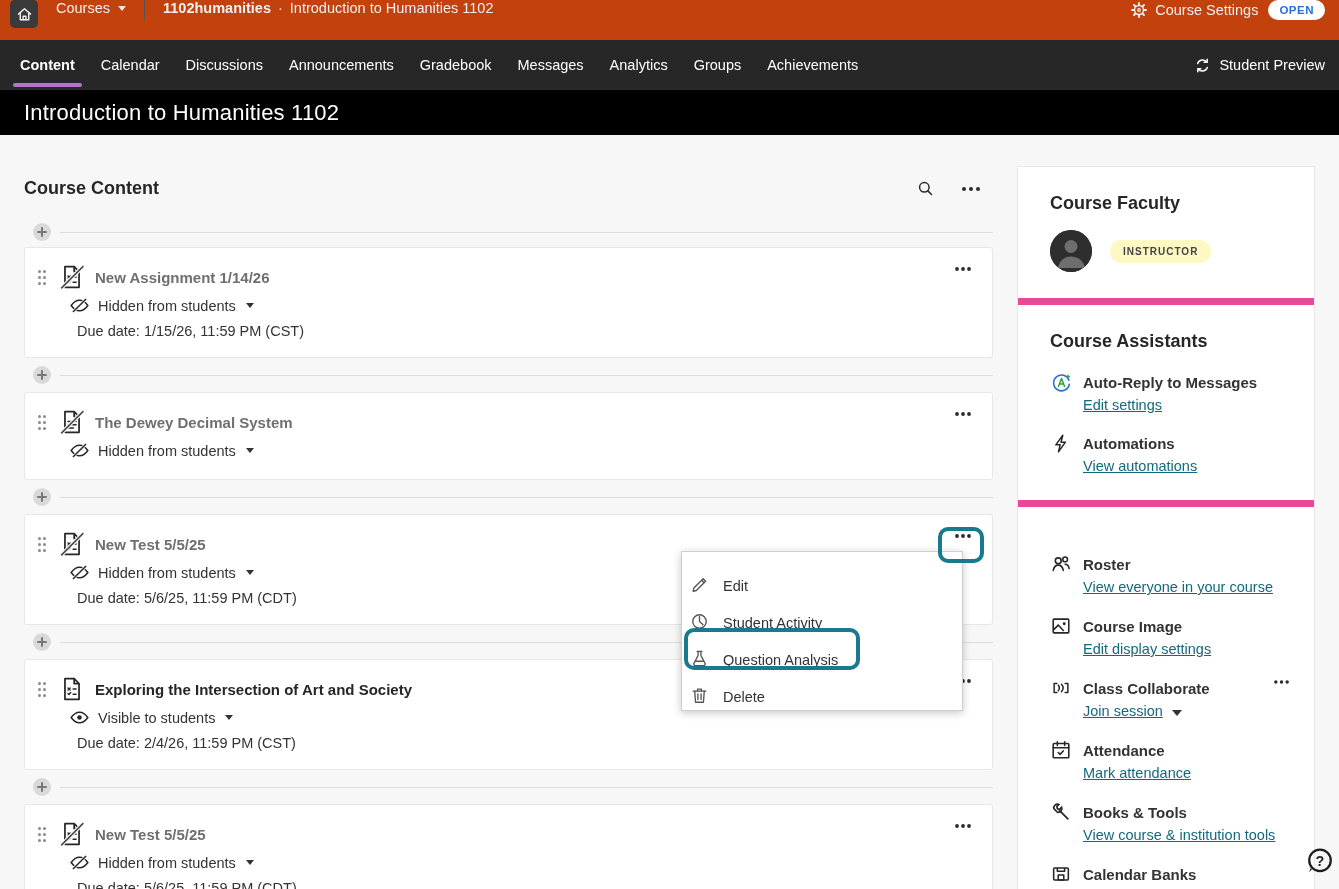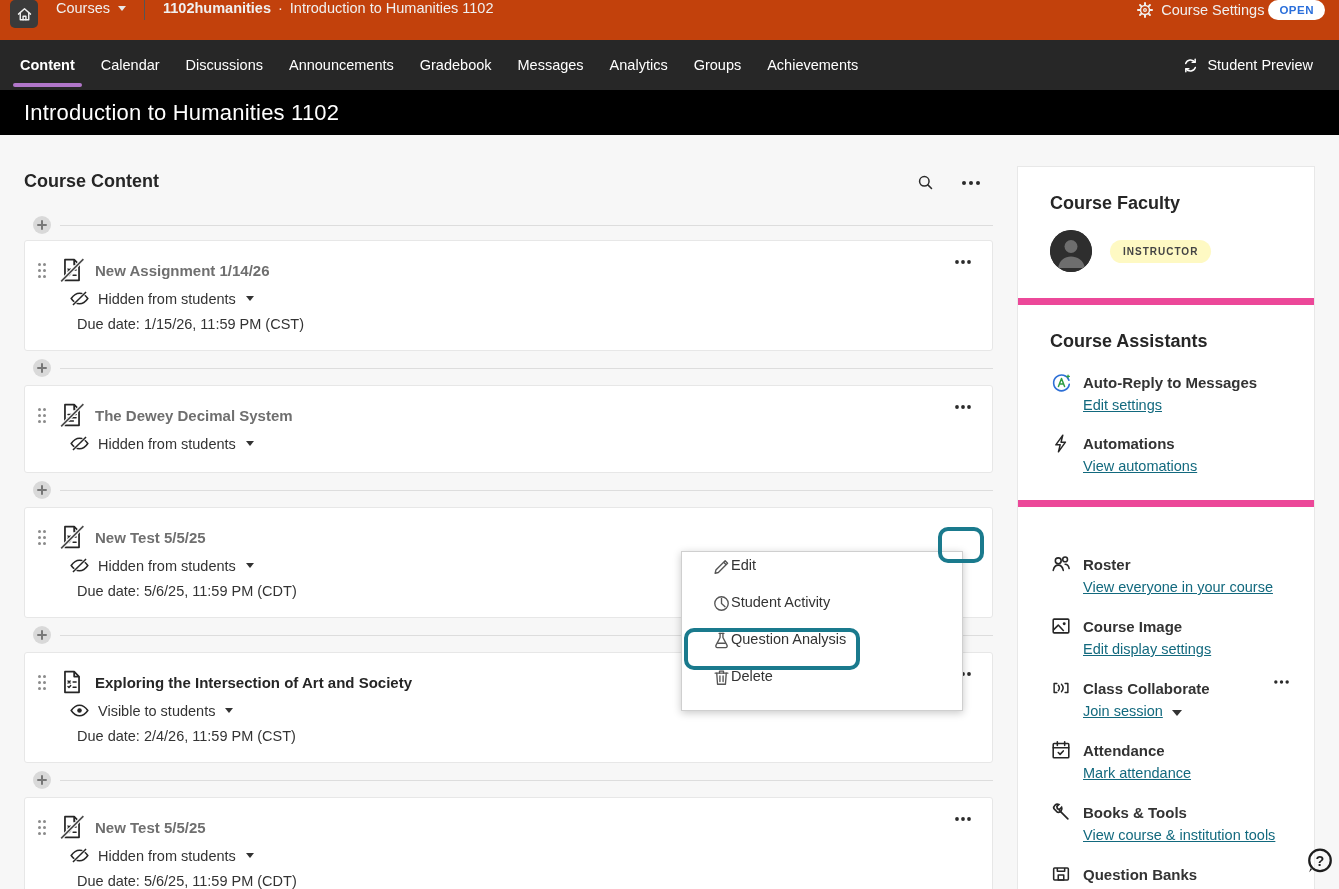--- a/index.html
+++ b/index.html
@@ -16,40 +16,40 @@
     height:40px; background:#c2410c; display:flex; align-items:flex-start;
     padding:0 14px 0 10px; color:#f0f0f0;
   }
   .home-btn { width:28px; height:28px; background:#3a3a3a; border-radius:5px;
     display:flex; align-items:center; justify-content:center; cursor:pointer; }
   .courses-dd { display:flex; align-items:center; gap:8px; margin-left:18px; font-size:14.5px; cursor:pointer; }
   .caret-down { width:0; height:0; border-left:4.5px solid transparent; border-right:4.5px solid transparent; border-top:5px solid #e8e8e8; }
   .topbar-divider { width:1px; height:20px; background:#555; margin:0 18px; }
   .crumb { display:flex; align-items:center; gap:7px; font-size:14.5px; }
   .crumb .cid { font-weight:700; }
-  .topbar-right { margin-left:auto; display:flex; align-items:center; gap:4px; }
+  .topbar-right { margin-left:auto; display:flex; align-items:center; gap:10px; }
   .course-settings { display:flex; align-items:center; gap:7px; font-size:14.5px; cursor:pointer; }
   .open-pill { background:#ffffff; color:#2a6fdb; font-size:11.5px; font-weight:700;
     letter-spacing:.5px; border-radius:11px; padding:4px 11px; cursor:pointer; }
 
   
-  .navbar { height:50px; background:#272727; display:flex; align-items:center; padding:0 26px 0 7px; color:#fff; }
+  .navbar { height:50px; background:#272727; display:flex; align-items:center; padding:0 14px 0 7px; color:#fff; }
   .nav-tab { position:relative; font-size:14.5px; padding:0 13px; height:50px; display:flex; align-items:center; cursor:pointer; }
   .nav-tab.active { font-weight:700; }
   .nav-tab.active::after { content:""; position:absolute; left:6px; right:6px; bottom:3px; height:4px; background:#b176c9; border-radius:2px; }
   .nav-right { margin-left:auto; display:flex; align-items:center; gap:8px; font-size:14.5px; cursor:pointer; }
 
   
   .banner { height:45px; background:#000; color:#fff; display:flex; align-items:center; padding-left:24px; }
   .banner h1 { font-size:22px; font-weight:400; letter-spacing:.2px; }
 
   
   .main { position:relative; height:754px; }
   .content-col { position:absolute; left:24px; top:31px; width:969px; }
-  .content-header { display:flex; align-items:flex-end; margin-top:5px; }
+  .content-header { display:flex; align-items:center; margin-top:12px; }
   .content-header h2 { font-size:18px; font-weight:700; color:#262626; }
   .header-icons { margin-left:auto; display:flex; align-items:center; gap:26px; padding-right:12px; }
   .icon-btn { cursor:pointer; color:#2b2b2b; }
 
   .add-divider { display:flex; align-items:center; height:18px; margin:24px 0 6px 0; }
   .add-divider.mid { margin:8px 0; }
   .plus-circle { width:18px; height:18px; border-radius:50%; background:#d9d9d9;
     display:flex; align-items:center; justify-content:center; margin:0 9px; cursor:pointer; }
   .divider-line { flex:1; height:1px; background:#ddd; }
 
@@ -61,22 +61,22 @@
   .card-title { font-size:15px; font-weight:700; color:#262626; cursor:pointer; }
   .card-title.dim { color:#6f6f6f; }
   .card-row2 { display:flex; align-items:center; gap:8px; margin-left:34px; margin-top:5px; font-size:14.5px; color:#333; cursor:pointer; }
   .card-row2 .caret-down { border-top-color:#333; margin-left:2px; }
   .card-row3 { margin-left:42px; margin-top:7px; font-size:14.5px; color:#333; }
   .card-ellipsis { position:absolute; right:20px; top:18px; cursor:pointer; color:#2b2b2b; }
 
   
   .context-menu { position:absolute; left:681px; top:551px; width:282px; background:#fff;
     border:1px solid #cfcfcf; box-shadow:0 2px 8px rgba(0,0,0,.22); z-index:50; padding:5px 0; }
-  .menu-item { position:relative; display:flex; align-items:flex-start; 
-    height:37px; padding-left:30px; font-size:14.5px; color:#333; cursor:pointer; }
+  .menu-item { position:relative; display:flex; align-items:flex-end; gap:14px;
+    height:37px; padding-left:8px; font-size:14.5px; color:#333; cursor:pointer; }
   .menu-item .icon { color:#555; }
   .menu-item .hl-box { position:absolute; left:2px; top:-3px; width:176px; height:42px;
     border:4px solid #1a7a8d; border-radius:10px; pointer-events:none; }
   .hl-ellipsis { position:absolute; left:938px; top:392px; width:46px; height:36px;
     border:4px solid #1a7a8d; border-radius:10px; z-index:60; pointer-events:none; }
 
   
   .sidebar { position:absolute; left:1017px; top:31px; width:298px; background:#fff;
     border:1px solid #e8e8e8; min-height:860px; }
   .side-section { padding:26px 24px 26px 32px; }
@@ -674,21 +674,21 @@
 
         <div class="side-item">
           <div class="side-item-row">
             <span class="icon">
               <svg width="22" height="22" viewBox="0 0 24 24" fill="none" stroke="#262626" stroke-width="1.7" stroke-linejoin="round">
                 <rect x="4" y="5.5" width="16" height="13" rx="1"></rect>
                 <path d="M8 5.5V9h8V5.5"></path>
                   <rect x="9" y="13" width="6" height="5.5"></rect>
               </svg>
             </span>
-            <span class="side-label">Question Banks</span>
+            <span class="side-label">Calendar Banks</span>
           </div>
           <div class="side-link"><a>Manage banks</a></div>
         </div>
       </div>
     </div>
 
     <div class="help-btn">
       <span class="icon">
         <svg width="30" height="30" viewBox="0 0 24 24" fill="none">
           <circle cx="12" cy="11.5" r="8.6" stroke="currentColor" stroke-width="1.8"></circle>

